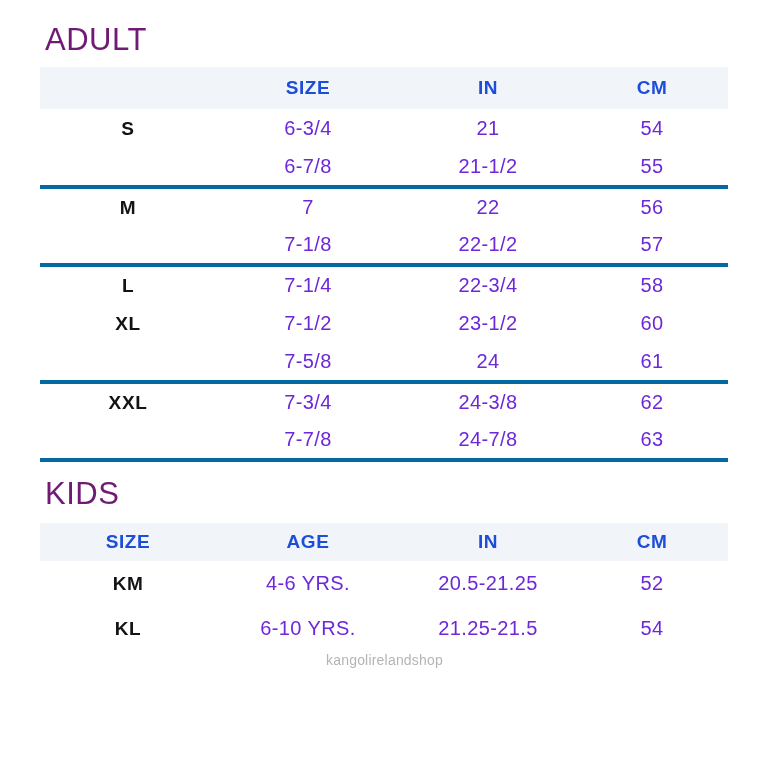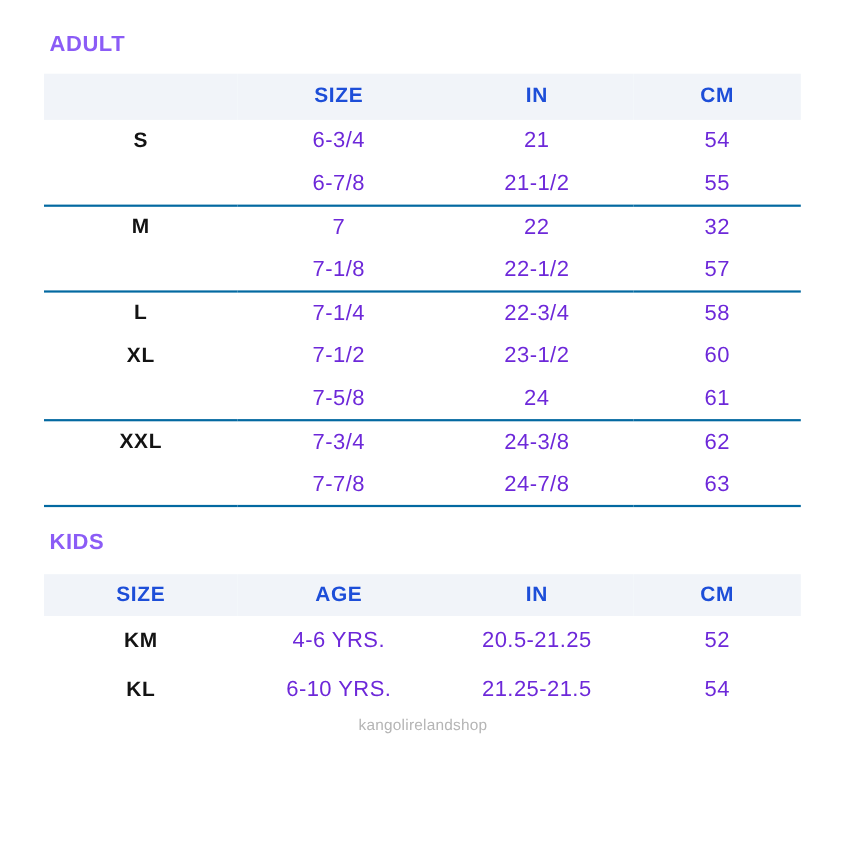--- a/index.html
+++ b/index.html
@@ -8,25 +8,25 @@
     position: relative;
     width: 769px;
     height: 769px;
     background: #ffffff;
     overflow: hidden;
     font-family: "Liberation Sans", sans-serif;
     padding-top: 26px;
   }
   .section-title {
     margin: 0 0 0 45px;
-    font-size: 20px;
+    font-size: 31px;
     line-height: 28px;
-    font-weight: 700;
+    font-weight: 400;
     letter-spacing: 0.5px;
-    color: #8b5cf6;
+    color: #701a75;
   }
   table.size-table {
     border-collapse: collapse;
     table-layout: fixed;
     width: 688px;
     margin-left: 40px;
   }
   table.size-table th {
     background: #f1f4f9;
     height: 42px;
@@ -46,21 +46,21 @@
     color: #6d28d9;
     padding: 0;
   }
   table.size-table td.lbl {
     font-size: 19px;
     font-weight: 800;
     letter-spacing: 0.6px;
     color: #131313;
   }
   table.adult { margin-top: 13px; }
-  table.adult tr.group-end td { border-bottom: 2px solid #0369a1; }
+  table.adult tr.group-end td { border-bottom: 4px solid #0369a1; }
   .kids-title { margin-top: 18px; }
   table.kids { margin-top: 15px; }
   table.kids th { height: 38px; }
   table.kids td { height: 45px; }
   .watermark {
     margin-top: 1px;
     width: 100%;
     text-align: center;
     font-size: 14px;
     letter-spacing: 0.2px;
@@ -99,21 +99,21 @@
       <tr class="group-end">
         <td class="lbl"></td>
         <td>6-7/8</td>
         <td>21-1/2</td>
         <td>55</td>
       </tr>
       <tr>
         <td class="lbl">M</td>
         <td>7</td>
         <td>22</td>
-        <td>32</td>
+        <td>56</td>
       </tr>
       <tr class="group-end">
         <td class="lbl"></td>
         <td>7-1/8</td>
         <td>22-1/2</td>
         <td>57</td>
       </tr>
       <tr>
         <td class="lbl">L</td>
         <td>7-1/4</td>

